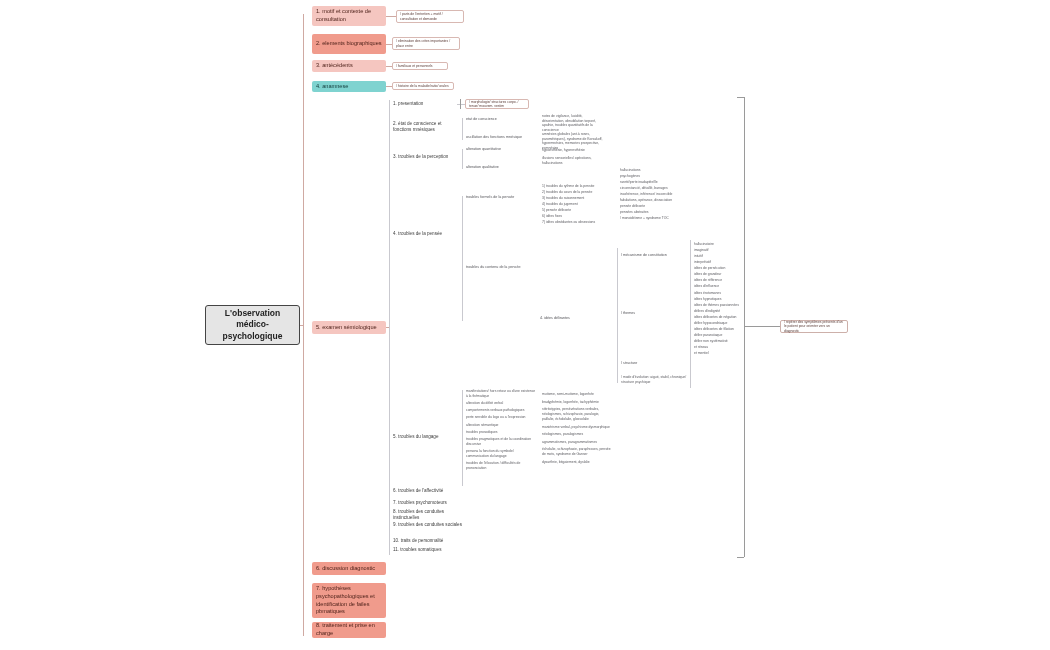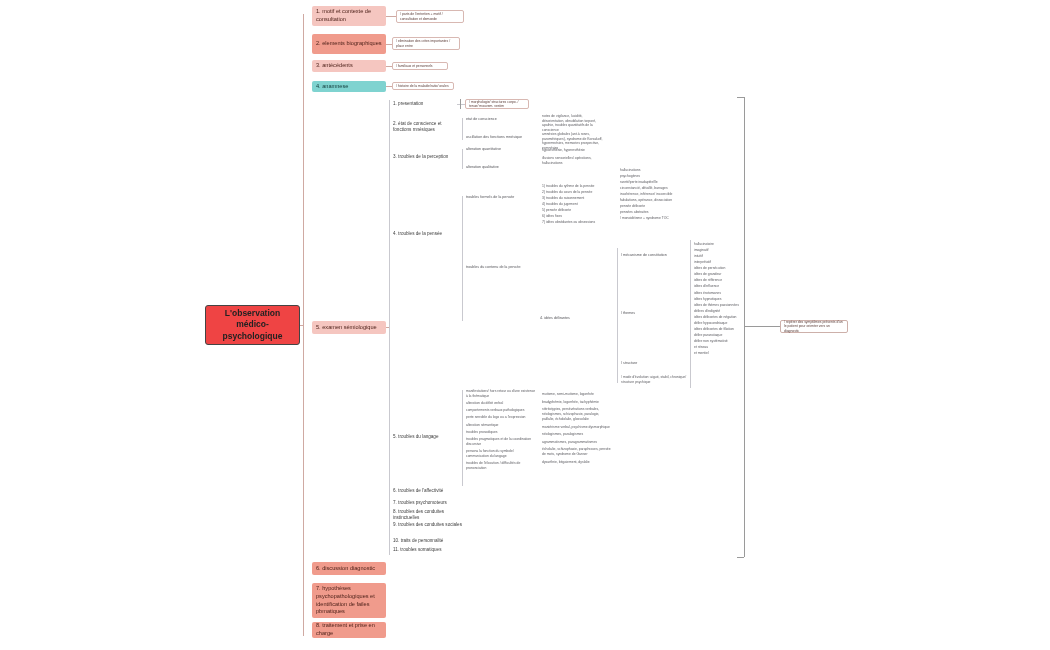--- a/index.html
+++ b/index.html
@@ -13,21 +13,21 @@
   }
   .canvas{position:absolute;left:0;top:0;width:1050px;height:650px;}
 
   
   .root{
     position:absolute;
     left:205px;top:305px;
     width:95px;height:40px;
     border:1.5px solid #444;
     border-radius:3px;
-    background:#ef4444;
+    background:#e5e5e5;
     display:flex;align-items:center;justify-content:center;
     text-align:center;
     font-size:8.5px;
     font-weight:bold;
     line-height:1.35;
     color:#222;
     padding:2px;
     box-sizing:border-box;
   }
 

